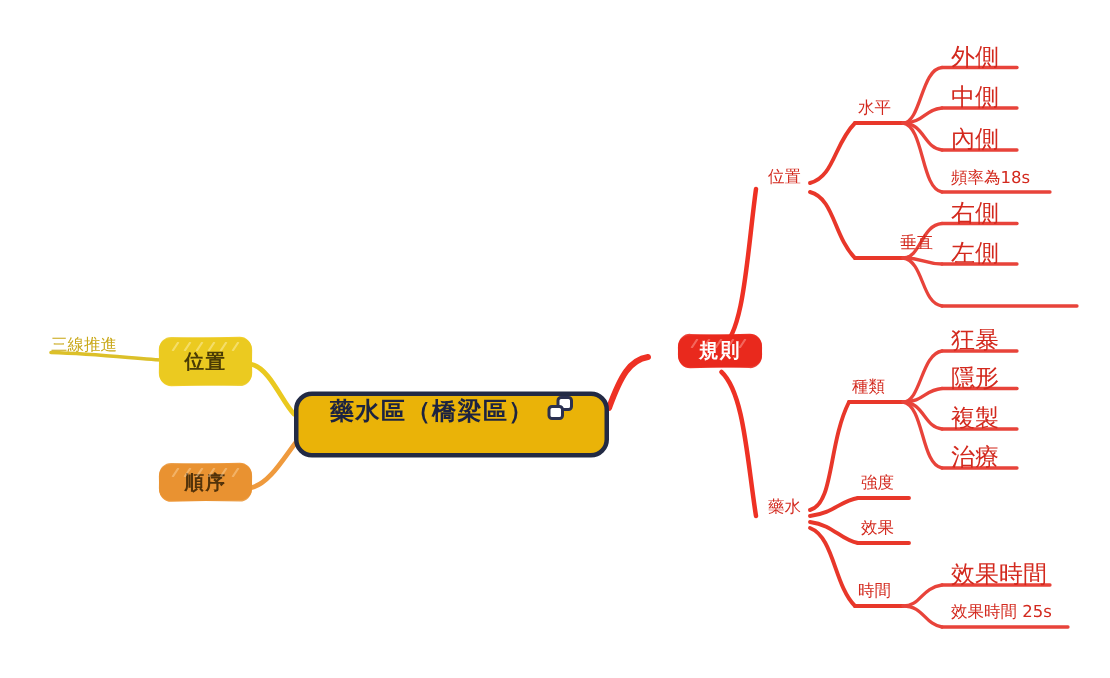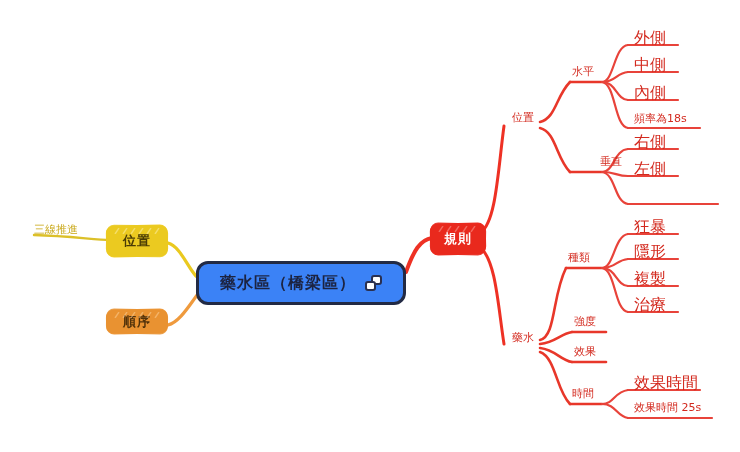--- a/index.html
+++ b/index.html
@@ -30,23 +30,22 @@
   
   .root-node {
     position: absolute;
     left: 196px;
     top: 261px;
     width: 210px;
     height: 44px;
     box-sizing: border-box;
     border: 3px solid #222a44;
     border-radius: 12px;
-    background: #3b82f6;
+    background: #eab308;
     display: flex;
-    align-items: center;
     justify-content: center;
     gap: 9px;
     z-index: 6;
   }
   .root-label {
     font-size: 16px;
     font-weight: bold;
     color: #1c2340;
     letter-spacing: 1px;
     white-space: nowrap;
@@ -223,21 +222,21 @@
   <div class="box-node node-orange" style="left:108px; top:310px; width:58px; height:23px;">
     <span class="skin"></span>
     <svg class="hatch" viewBox="0 0 48 6" preserveAspectRatio="none">
       <path d="M2,6 L6,0 M10,6 L14,0 M18,6 L22,0 M26,6 L30,0 M34,6 L38,0 M42,6 L46,0" stroke="#ffd9a8" stroke-width="1.4" fill="none"></path>
     </svg>
     <span class="txt">順序</span>
   </div>
 
   <div class="leaf gold" style="left:34px; top:222px;">三線推進</div>
 
-  <div class="box-node node-red" style="left:432px; top:224px; width:52px; height:30px;">
+  <div class="box-node node-red" style="left:454px; top:224px; width:52px; height:20px;">
     <span class="skin"></span>
     <svg class="hatch" viewBox="0 0 42 6" preserveAspectRatio="none">
       <path d="M2,6 L6,0 M10,6 L14,0 M18,6 L22,0 M26,6 L30,0 M34,6 L38,0" stroke="#ffb3ac" stroke-width="1.4" fill="none"></path>
     </svg>
     <span class="txt">規則</span>
   </div>
 
   <div class="leaf red" style="left:512px; top:110px;">位置</div>
   <div class="leaf red" style="left:512px; top:330px;">藥水</div>
 

